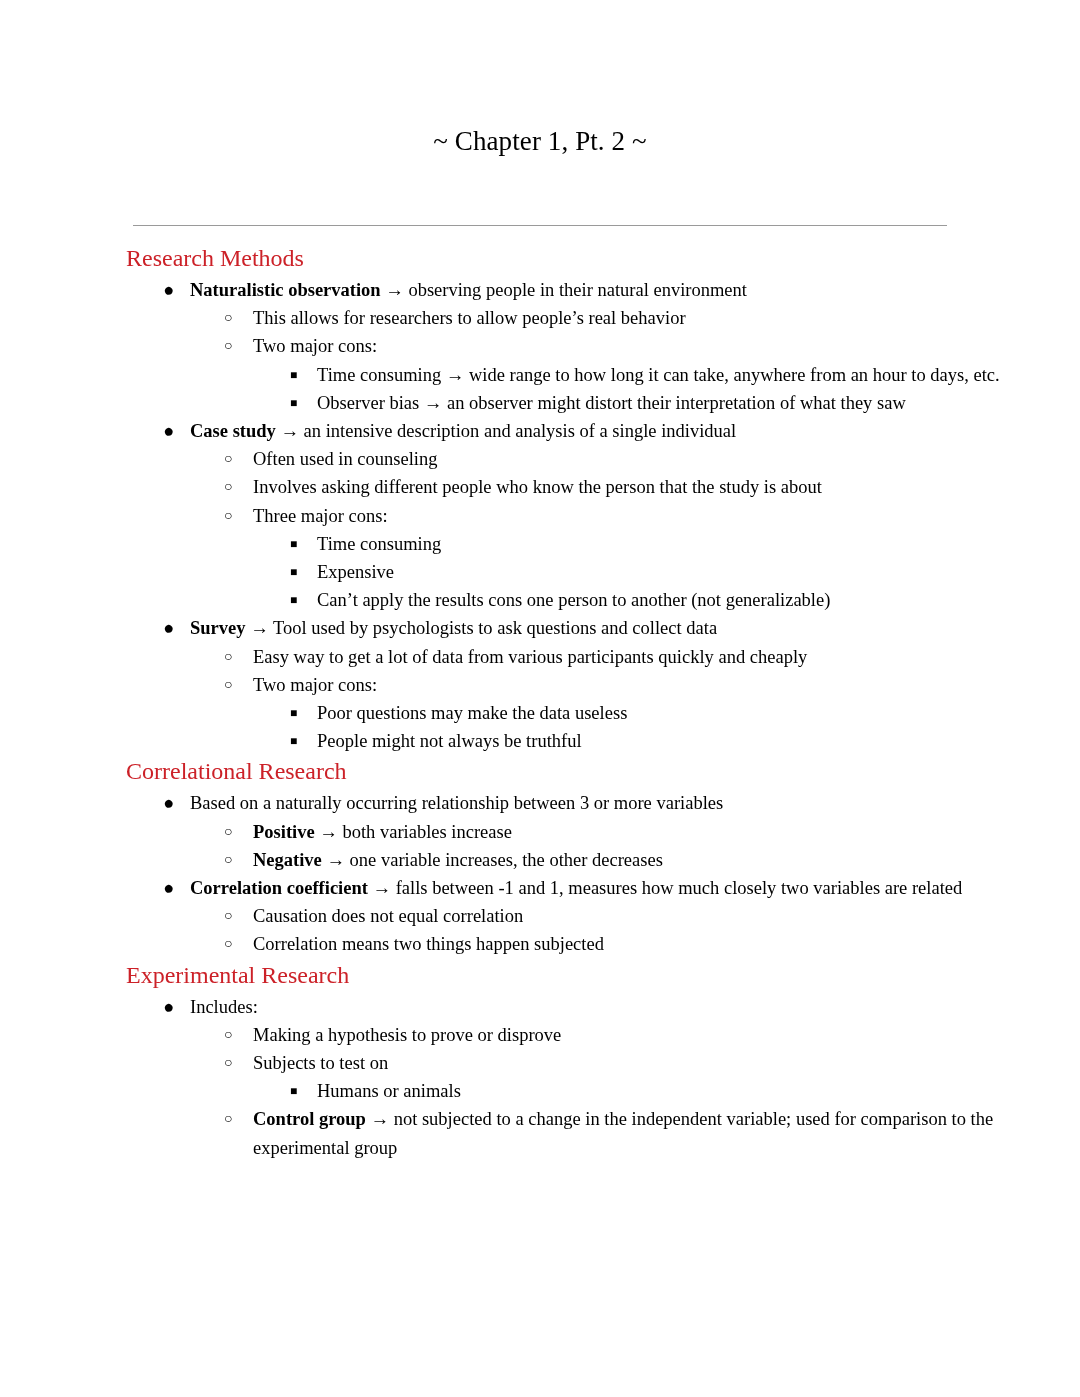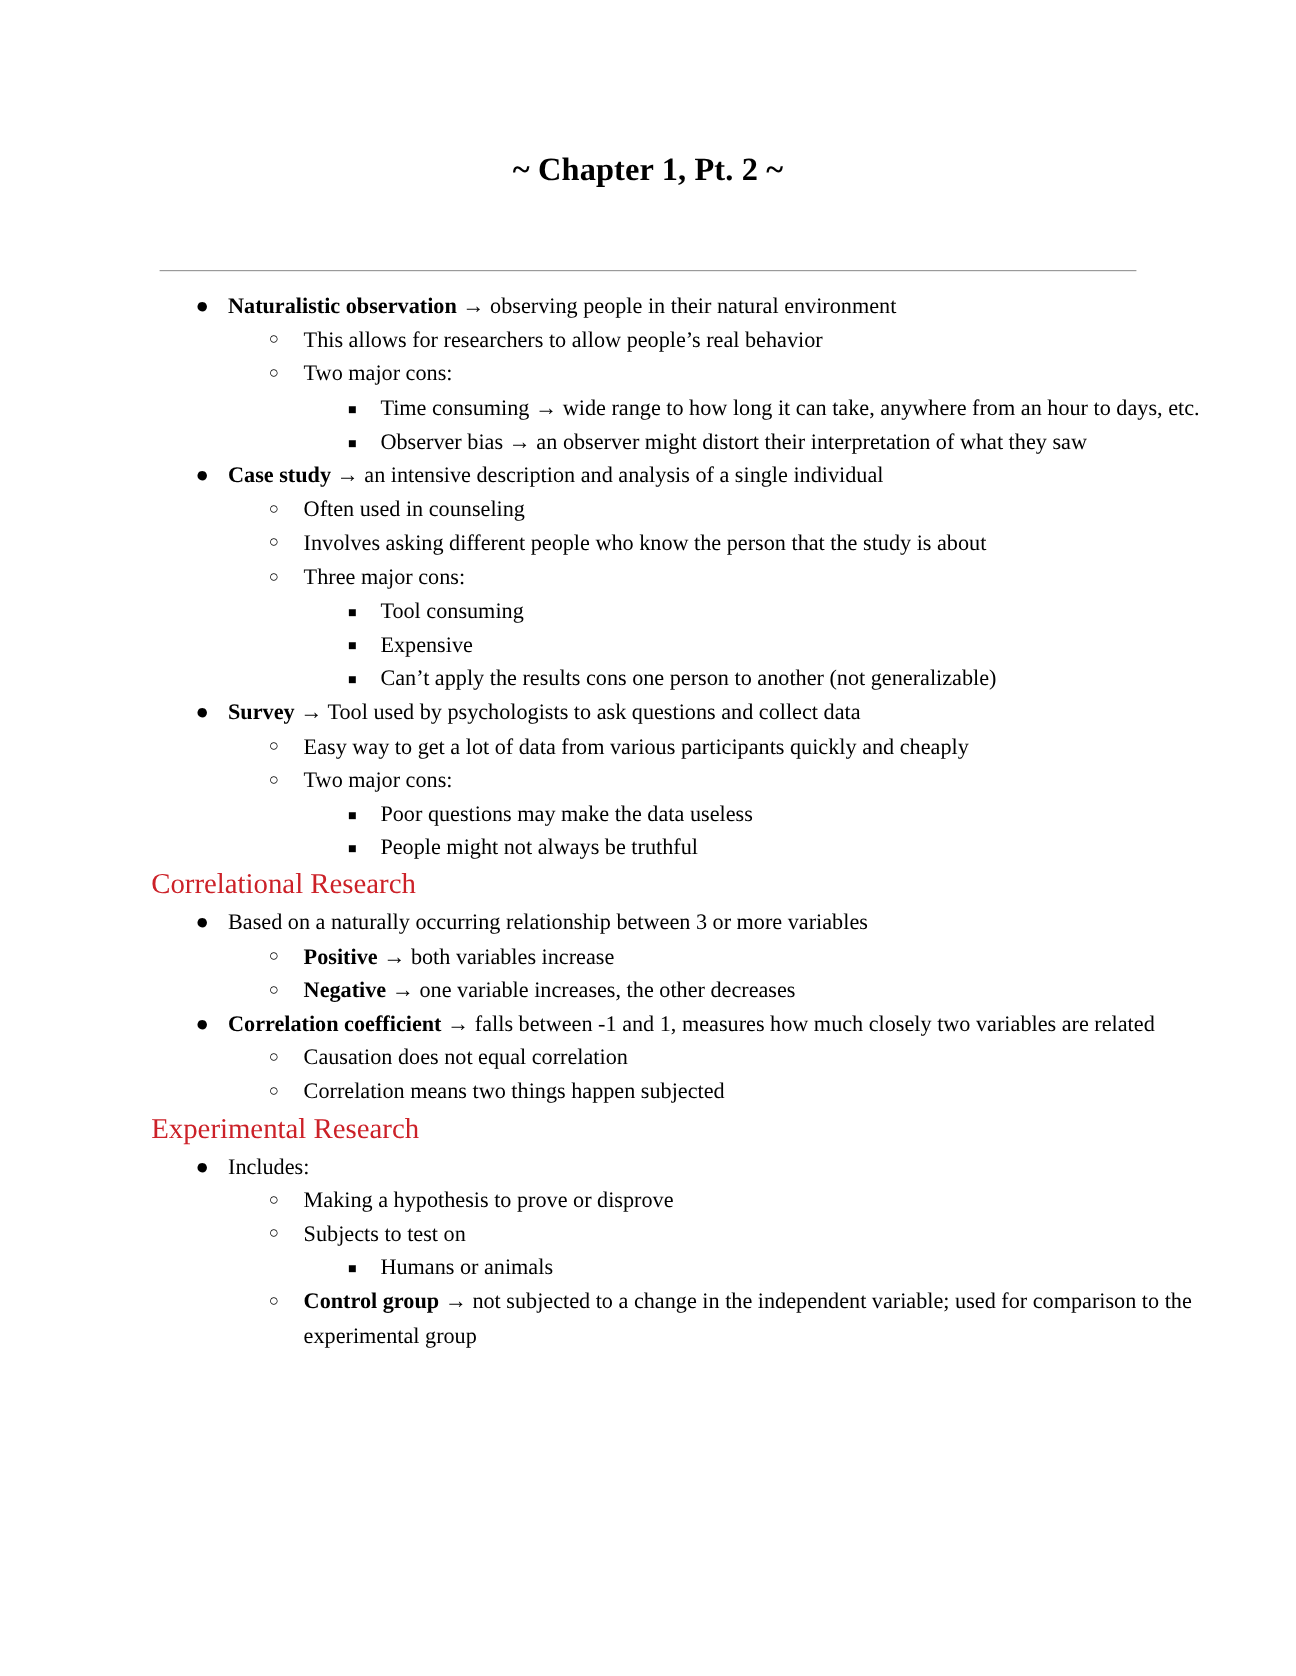--- a/index.html
+++ b/index.html
@@ -24,21 +24,21 @@
   }
 
   
   .title-block {
     padding-top: 122px;
     text-align: center;
   }
   .title-line {
     font-size: 27px;
     line-height: 38px;
-    font-weight: bold;
+    font-weight: normal;
     letter-spacing: 0.1px;
   }
 
   
   .divider-wrap {
     margin-top: 65px;
     padding-left: 133px;
     padding-right: 133px;
   }
   .divider {
@@ -125,20 +125,21 @@
 
   <div class="title-block">
     <div class="title-line">~ Chapter 1, Pt. 2 ~</div>
   </div>
 
   <div class="divider-wrap">
     <div class="divider"></div>
   </div>
 
   <div class="content" id="body-root">
+      <div class="section-heading">Research Methods</div>
       <ul class="lvl1">
         <li>
           <span class="bullet">●</span>
           <span class="txt"><span class="term">Naturalistic observation</span><span> → observing people in their natural environment</span></span>
           <ul class="lvl2">
             <li>
               <span class="bullet">○</span>
               <span class="txt"><span>This allows for researchers to allow people’s real behavior</span></span>
             </li>
             <li>
@@ -168,21 +169,21 @@
             <li>
               <span class="bullet">○</span>
               <span class="txt"><span>Involves asking different people who know the person that the study is about</span></span>
             </li>
             <li>
               <span class="bullet">○</span>
               <span class="txt"><span>Three major cons:</span></span>
               <ul class="lvl3">
                 <li>
                   <span class="bullet">■</span>
-                  <span class="txt"><span>Tool consuming</span></span>
+                  <span class="txt"><span>Time consuming</span></span>
                 </li>
                 <li>
                   <span class="bullet">■</span>
                   <span class="txt"><span>Expensive</span></span>
                 </li>
                 <li>
                   <span class="bullet">■</span>
                   <span class="txt"><span>Can’t apply the results cons one person to another (not generalizable)</span></span>
                 </li>
               </ul>

